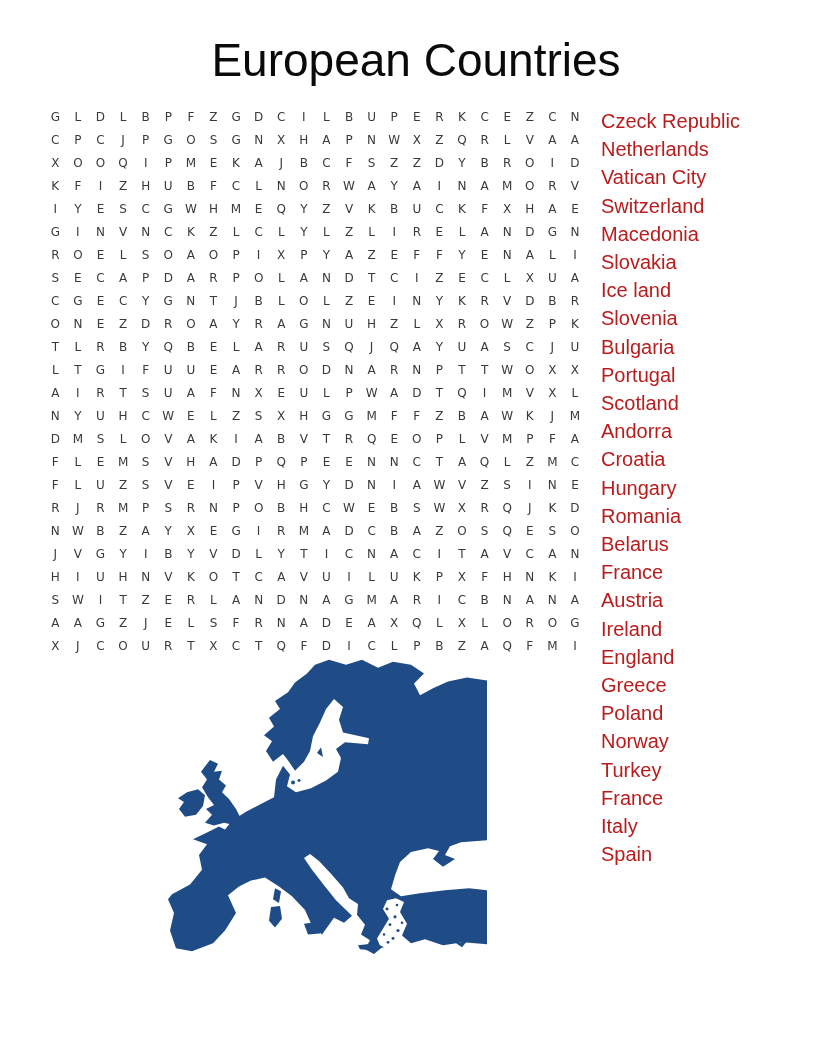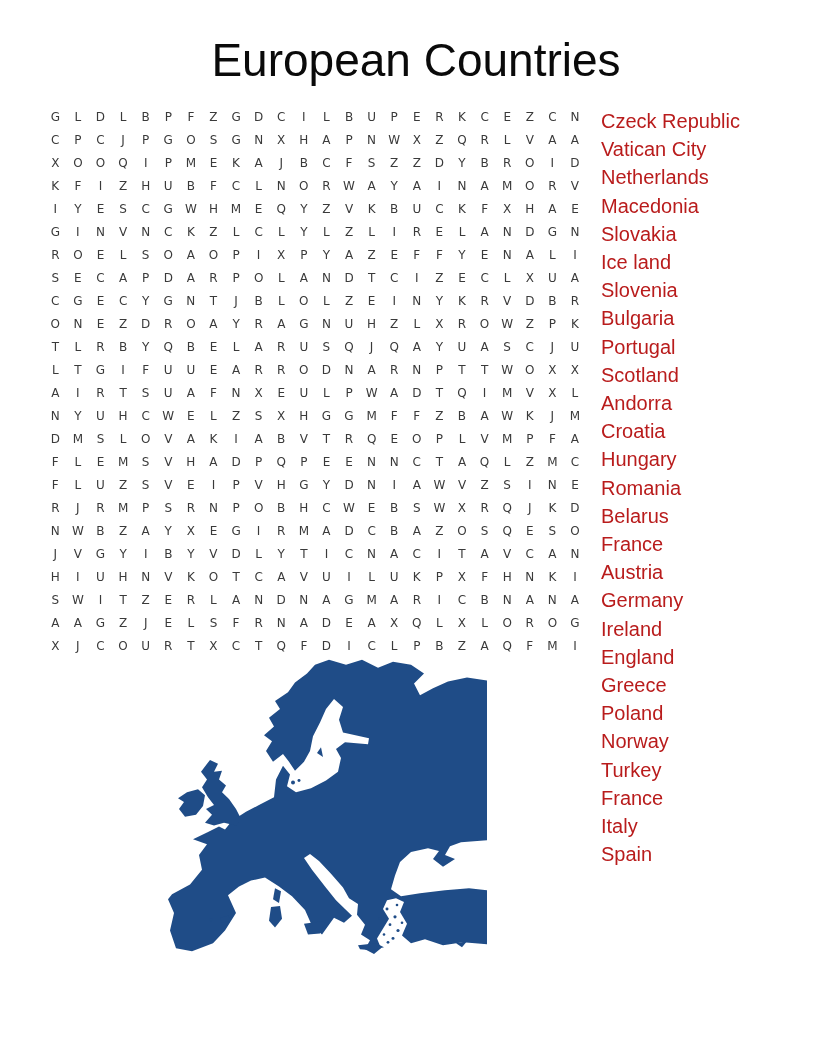--- a/index.html
+++ b/index.html
@@ -623,37 +623,37 @@
       <span class="cell">Z</span>
       <span class="cell">A</span>
       <span class="cell">Q</span>
       <span class="cell">F</span>
       <span class="cell">M</span>
       <span class="cell">I</span>
     </div>
 
   <ul class="words">
       <li>Czeck Republic</li>
+      <li>Netherlands</li>
       <li>Vatican City</li>
-      <li>Netherlands</li>
+      <li>Switzerland</li>
       <li>Macedonia</li>
       <li>Slovakia</li>
       <li>Ice land</li>
       <li>Slovenia</li>
       <li>Bulgaria</li>
       <li>Portugal</li>
       <li>Scotland</li>
       <li>Andorra</li>
       <li>Croatia</li>
       <li>Hungary</li>
       <li>Romania</li>
       <li>Belarus</li>
       <li>France</li>
       <li>Austria</li>
-      <li>Germany</li>
       <li>Ireland</li>
       <li>England</li>
       <li>Greece</li>
       <li>Poland</li>
       <li>Norway</li>
       <li>Turkey</li>
       <li>France</li>
       <li>Italy</li>
       <li>Spain</li>
     </ul>

